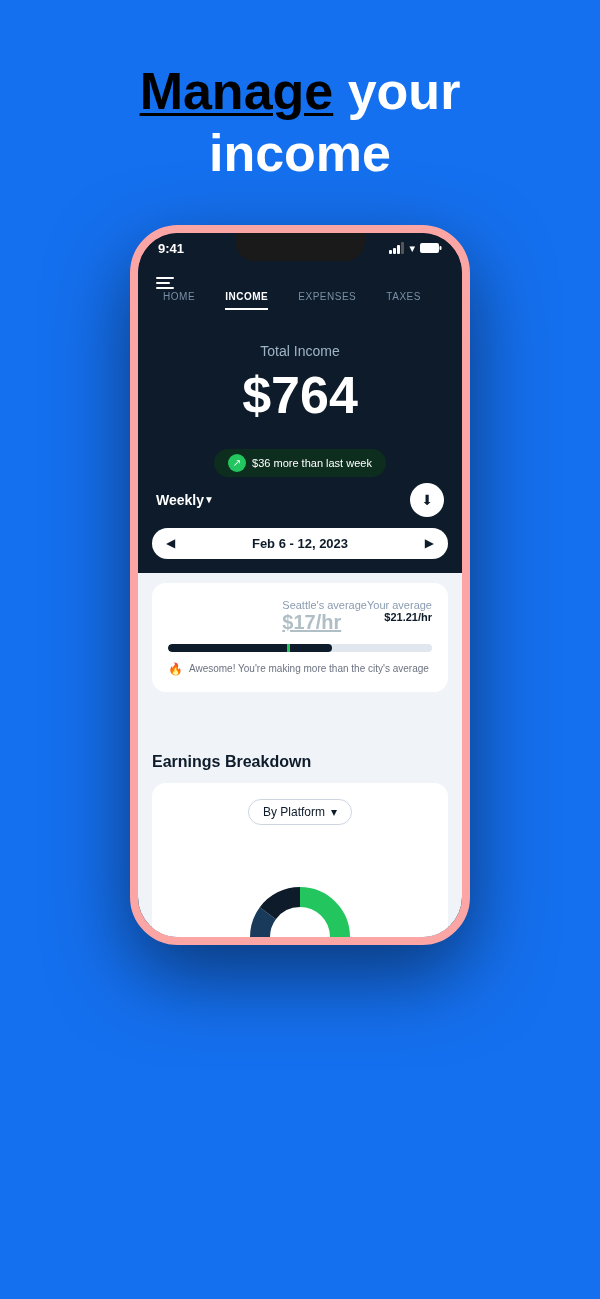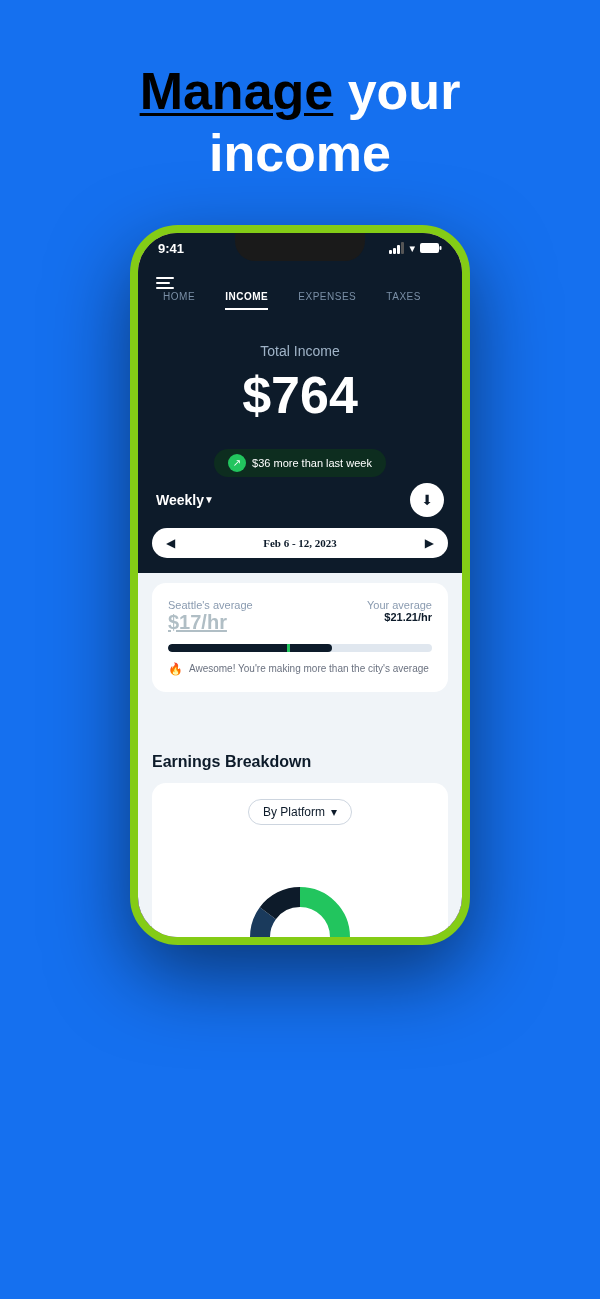--- a/index.html
+++ b/index.html
@@ -35,21 +35,21 @@
     .phone-wrapper {
       display: flex;
       justify-content: center;
       position: relative;
     }
     .phone {
       width: 340px;
       height: 720px;
       background: #f9a8d4;
       border-radius: 48px;
-      border: 8px solid #84cc16;
+      border: 8px solid #fca5a5;
       position: relative;
       overflow: hidden;
       box-shadow: 0 30px 80px rgba(0,0,0,0.5), inset 0 0 0 2px #2a2a2a;
     }
 
     
     .notch {
       position: absolute;
       top: 0;
       left: 50%;
@@ -245,24 +245,23 @@
       align-items: center;
       justify-content: space-between;
       padding: 8px 14px;
     }
     .date-arrow {
       font-size: 12px;
       color: #0d1b2a;
       cursor: pointer;
     }
     .date-text {
-      font-size: 11px;
+      font-size: 13px;
       font-weight: 600;
       color: #0d1b2a;
-      font-family: Liberation Serif, serif;
     }
 
     
     .white-card {
       position: absolute;
       top: 340px;
       left: 0;
       right: 0;
       bottom: 0;
       background: #f0f4f8;
@@ -274,21 +273,21 @@
       position: absolute;
       top: 350px;
       left: 14px;
       right: 14px;
       background: #fff;
       border-radius: 14px;
       padding: 16px;
     }
     .avg-row {
       display: flex;
-      justify-content: space-between;
+      justify-content: flex-end;
       margin-bottom: 6px;
     }
     .avg-label {
       font-size: 11px;
       color: #8a9bb0;
     }
     .avg-value-city {
       font-size: 20px;
       color: #b0bec5;
       font-weight: 600;

